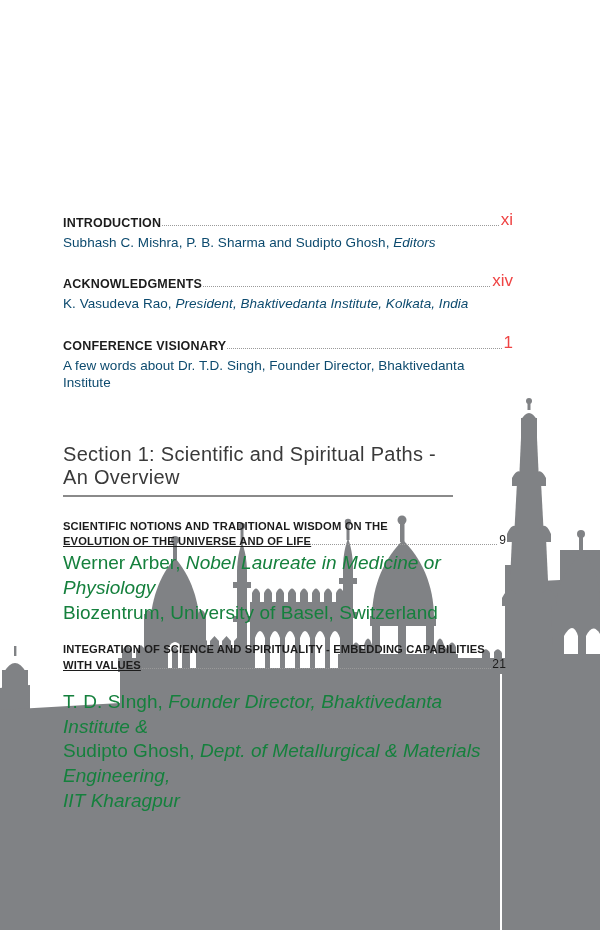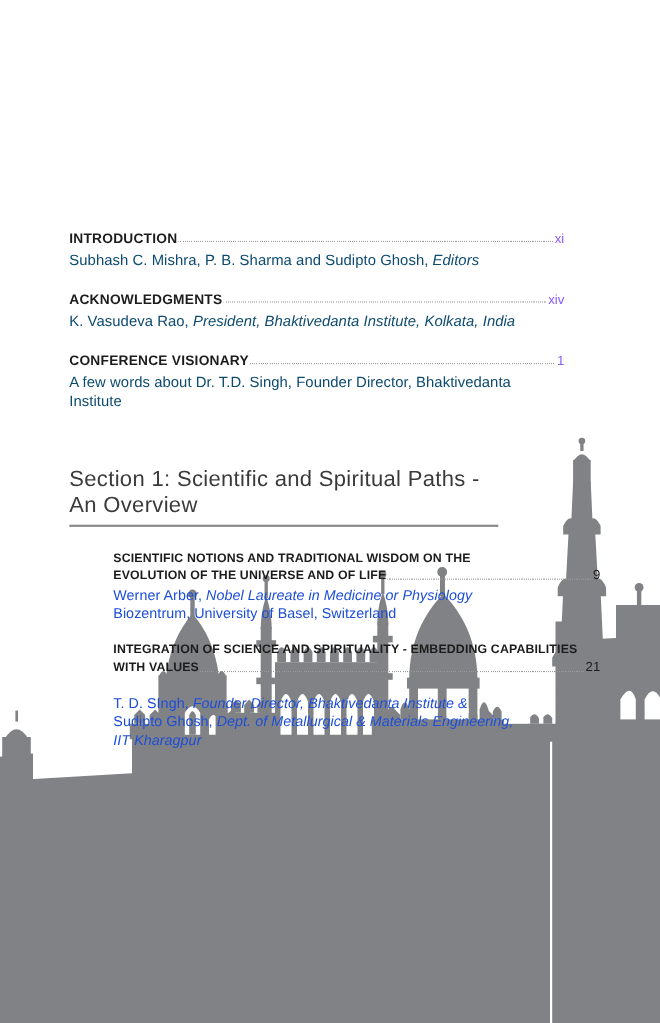--- a/index.html
+++ b/index.html
@@ -90,22 +90,22 @@
     right: 0;
     bottom: 3px;
     height: 1px;
     background-image: repeating-linear-gradient(
       to right,
       #9a9a9a 0px, #9a9a9a 1px,
       rgba(255,255,255,0) 1px, rgba(255,255,255,0) 2px
     );
   }
   .fm-page {
-    font-size: 12px;
-    color: #8b5cf6;
+    font-size: 17px;
+    color: #ef4444;
     white-space: nowrap;
     flex: 0 0 auto;
     text-align: right;
   }
   .fm-sub {
     font-size: 13.5px;
     color: #0c4a6e;
     margin-top: 4px;
     line-height: 1.28;
     letter-spacing: 0.05px;
@@ -128,48 +128,48 @@
   .section-rule {
     height: 1.5px;
     background: #8a8a8a;
     width: 100%;
   }
 
   
   .ch-entry {
     margin-bottom: 17px;
     width: 443px;
-    margin-left: 40px;
   }
   .ch-title-wrap {
     font-size: 11.2px;
     font-weight: bold;
     color: #1c1c1c;
     letter-spacing: 0.15px;
     line-height: 1.32;
   }
   .ch-line {
     display: flex;
     align-items: flex-end;
     width: 100%;
   }
   .ch-title-pre {
     flex: 0 0 auto;
     white-space: nowrap;
+    text-decoration: underline;
   }
   .ch-page {
     font-size: 12px;
     font-weight: normal;
     color: #1c1c1c;
     flex: 0 0 auto;
     white-space: nowrap;
   }
   .ch-sub {
-    font-size: 13px;
-    color: #1d4ed8;
+    font-size: 19px;
+    color: #15803d;
     margin-top: 2px;
     line-height: 1.3;
     letter-spacing: 0.05px;
   }
   .ch-sub i { font-style: italic; }
 </style>
 </head>
 <body>
 
 <svg class="skyline" viewBox="0 0 600 560" preserveAspectRatio="none">

